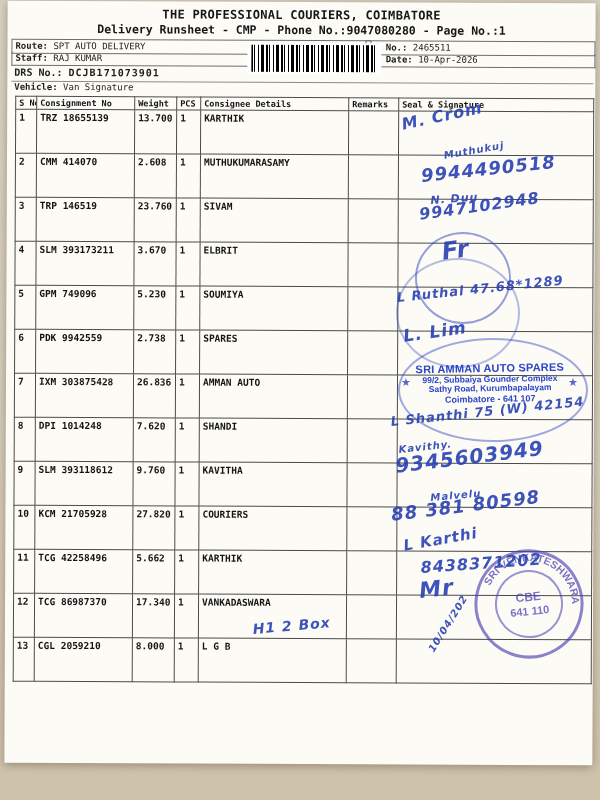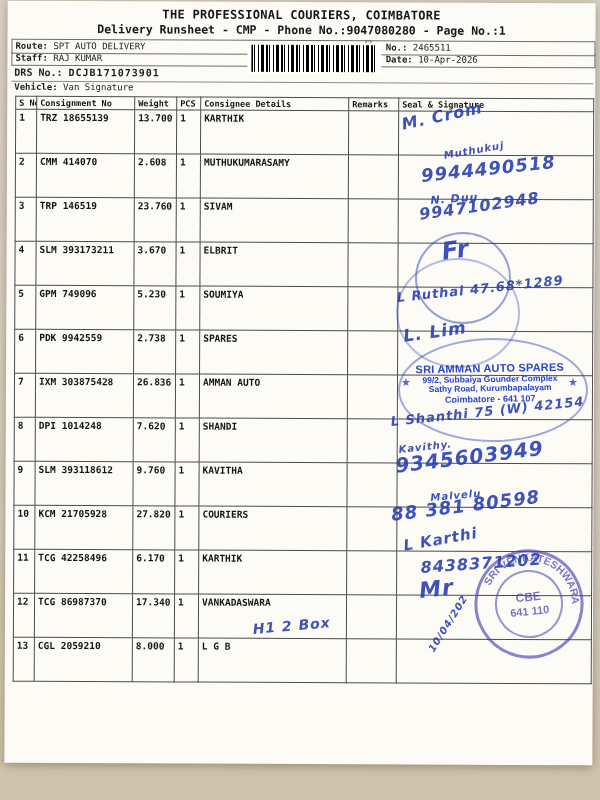--- a/index.html
+++ b/index.html
@@ -200,21 +200,21 @@
               <td>KCM 21705928</td>
               <td>27.820</td>
               <td>1</td>
               <td>COURIERS</td>
               <td></td>
               <td></td>
             </tr>
             <tr class="data">
               <td>11</td>
               <td>TCG 42258496</td>
-              <td>6.170</td>
+              <td>5.662</td>
               <td>1</td>
               <td>KARTHIK</td>
               <td></td>
               <td></td>
             </tr>
             <tr class="data">
               <td>12</td>
               <td>TCG 86987370</td>
               <td>17.340</td>
               <td>1</td>

